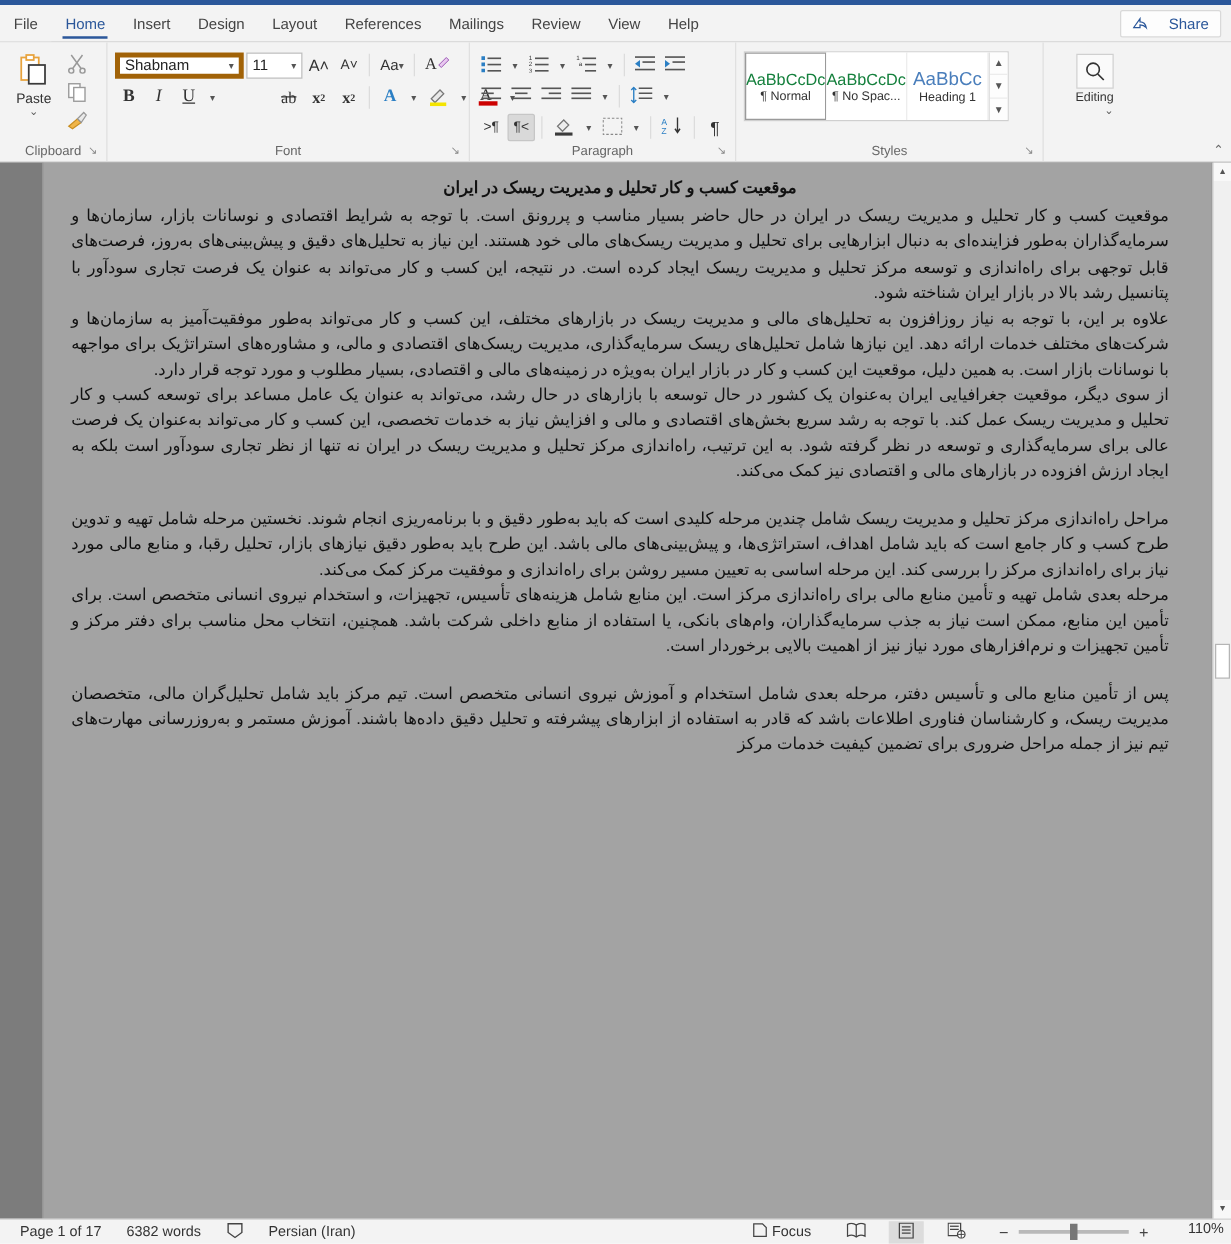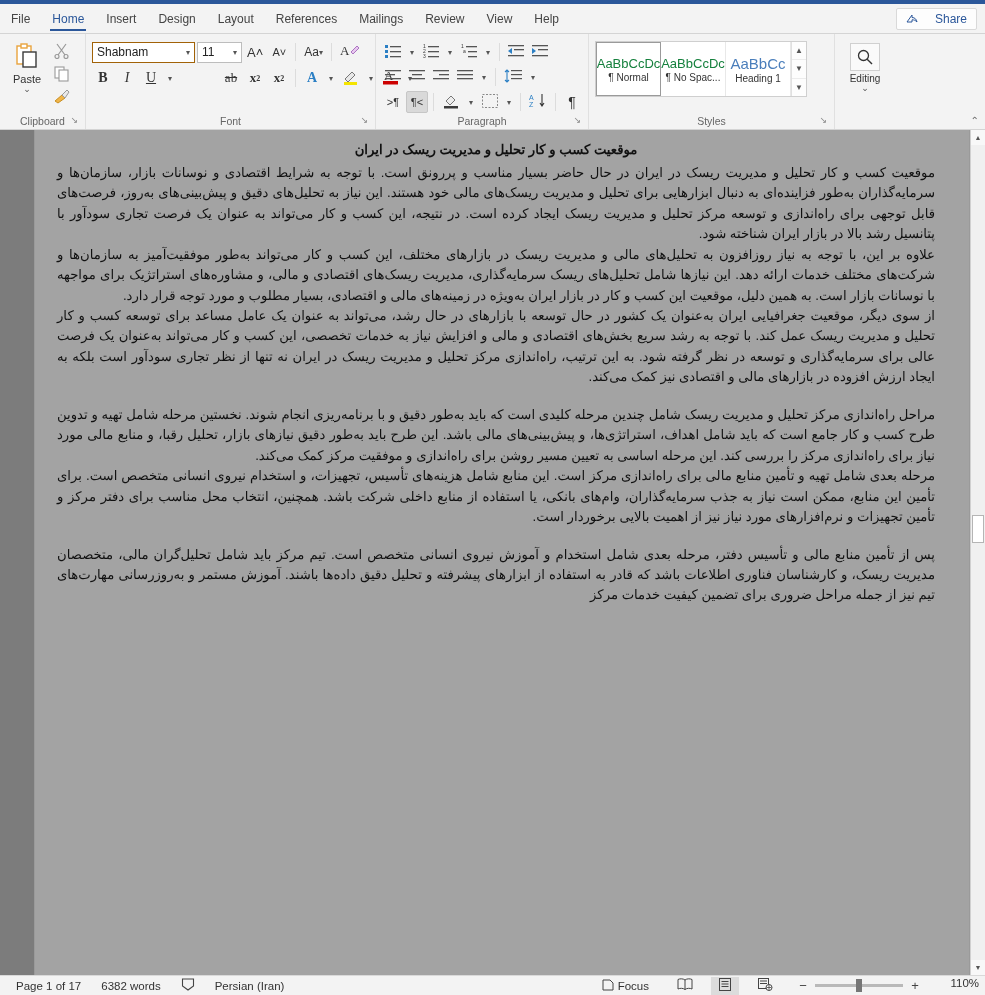--- a/index.html
+++ b/index.html
@@ -79,21 +79,21 @@
   .paste-icon { width: 30px; height: 30px; position: relative; }
   .paste-label { font-size: 11px; color: #333; margin-top: 1px; }
   .mini-chev { font-size: 9px; color: #555; line-height: 8px; }
   .clip-small { display: flex; flex-direction: column; gap: 3px; padding-top: 3px; width: 26px; align-items:center;}
   .ic { width: 20px; height: 20px; display: block; }
 
   
   .font-grp-rows { display: flex; flex-direction: column; gap: 4px; padding: 2px 2px 0 2px;}
   .row { display: flex; align-items: center; gap: 2px; }
   .fontbox {
-    width: 103px; height: 21px; border: 1px solid #a16207; background: #fff;
+    width: 103px; height: 21px; border: 4px solid #a16207; background: #fff;
     display: flex; align-items: center; justify-content: space-between;
     padding: 0 4px; font-size: 12px; color: #222;
   }
   .sizebox {
     width: 45px; height: 21px; border: 1px solid #bdbdbd; background: #fff;
     display: flex; align-items: center; justify-content: space-between;
     padding: 0 4px; font-size: 12px; color: #222;
   }
   .chev { font-size: 8px; color: #555; }
   .btn {
@@ -129,21 +129,21 @@
   .style-prev.h1 { color: #4a7ebb; font-size: 15px; font-family: "Liberation Sans", sans-serif; }
   .style-name { font-size: 10px; color: #333; white-space: nowrap; }
   .gal-scroll {
     width: 15px; display: flex; flex-direction: column; justify-content: space-between;
     background: #fdfdfd; border-left: 1px solid #e0e0e0;
   }
   .gal-scroll div { flex: 1; display: flex; align-items: center; justify-content: center; font-size: 8px; color: #555; border-bottom: 1px solid #ececec;}
 
   
   .editing-btn {
-    width: 52px; display: flex; flex-direction: column; align-items: center;
+    width: 52px; display: flex; flex-direction: column; align-items: flex-end;
     padding-top: 4px;
   }
   .edit-sq { width: 30px; height: 28px; border: 1px solid #d0d0d0; display:flex; align-items:center; justify-content:center; background:#fafafa;}
   .collapse-rib { position: absolute; right: 6px; bottom: 3px; font-size: 10px; color: #666; }
 
   
   .docarea {
     position: relative;
     height: 845px;
     background: #808080;

